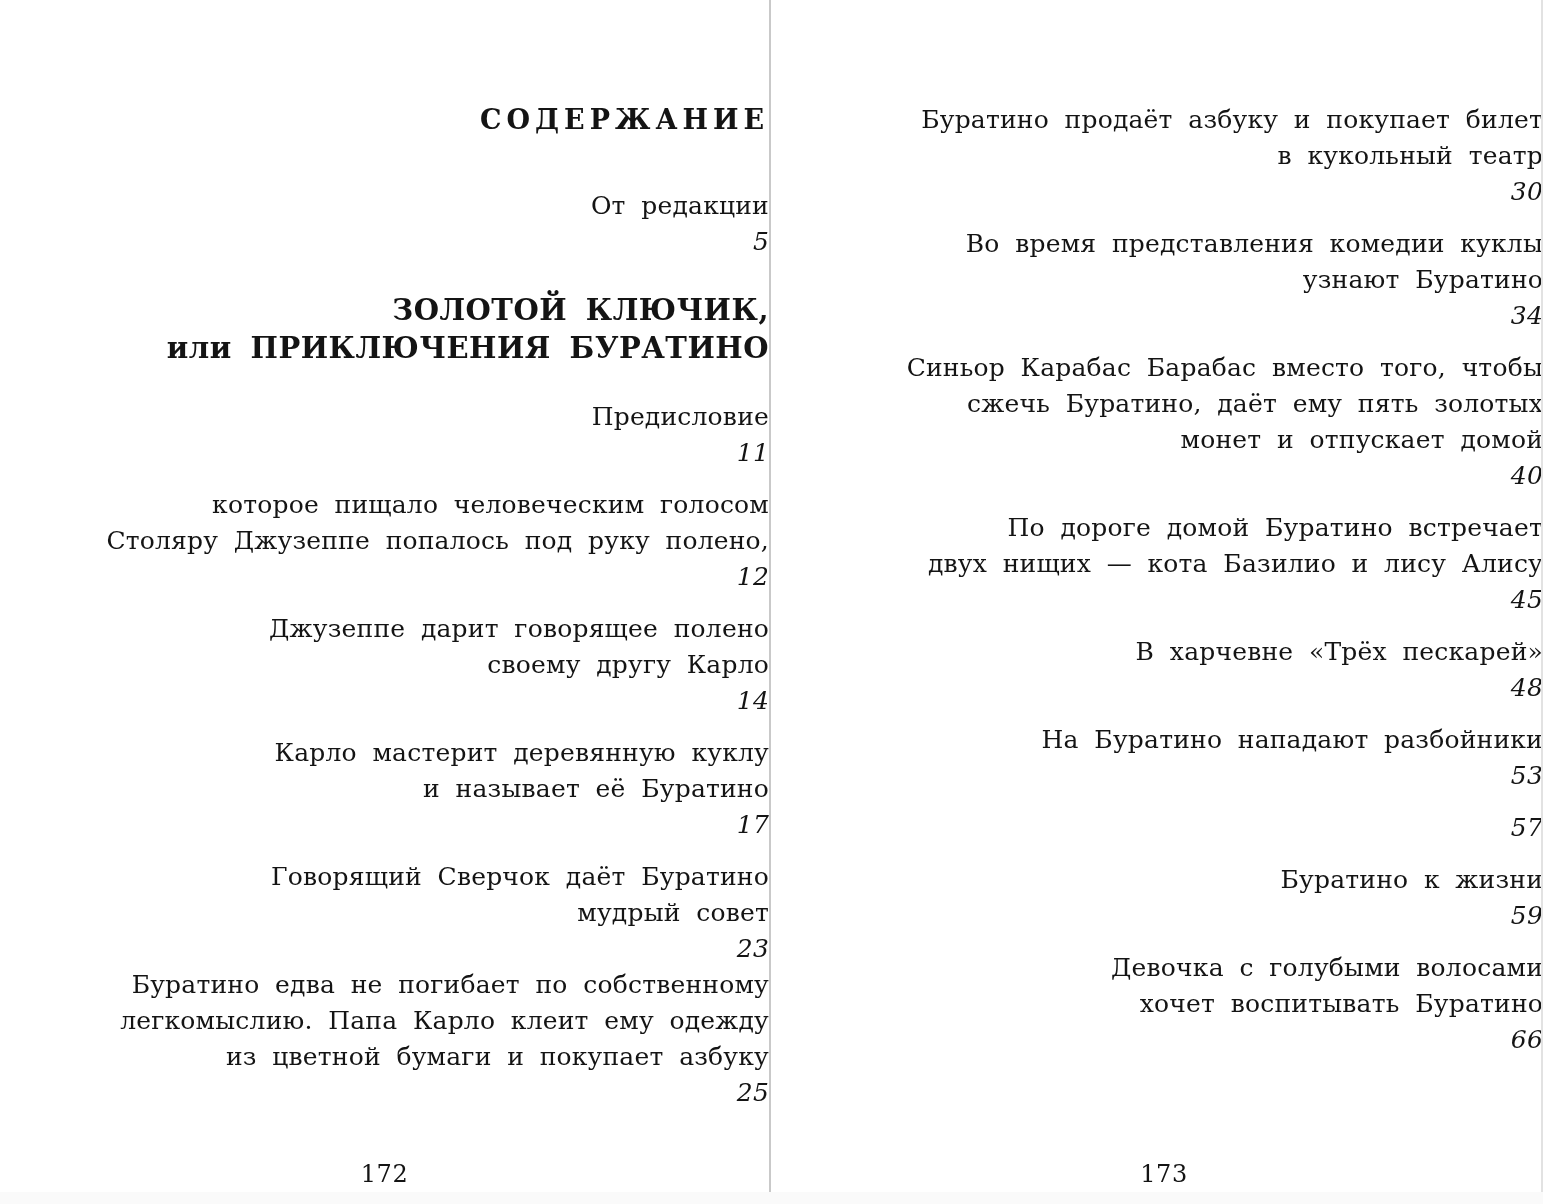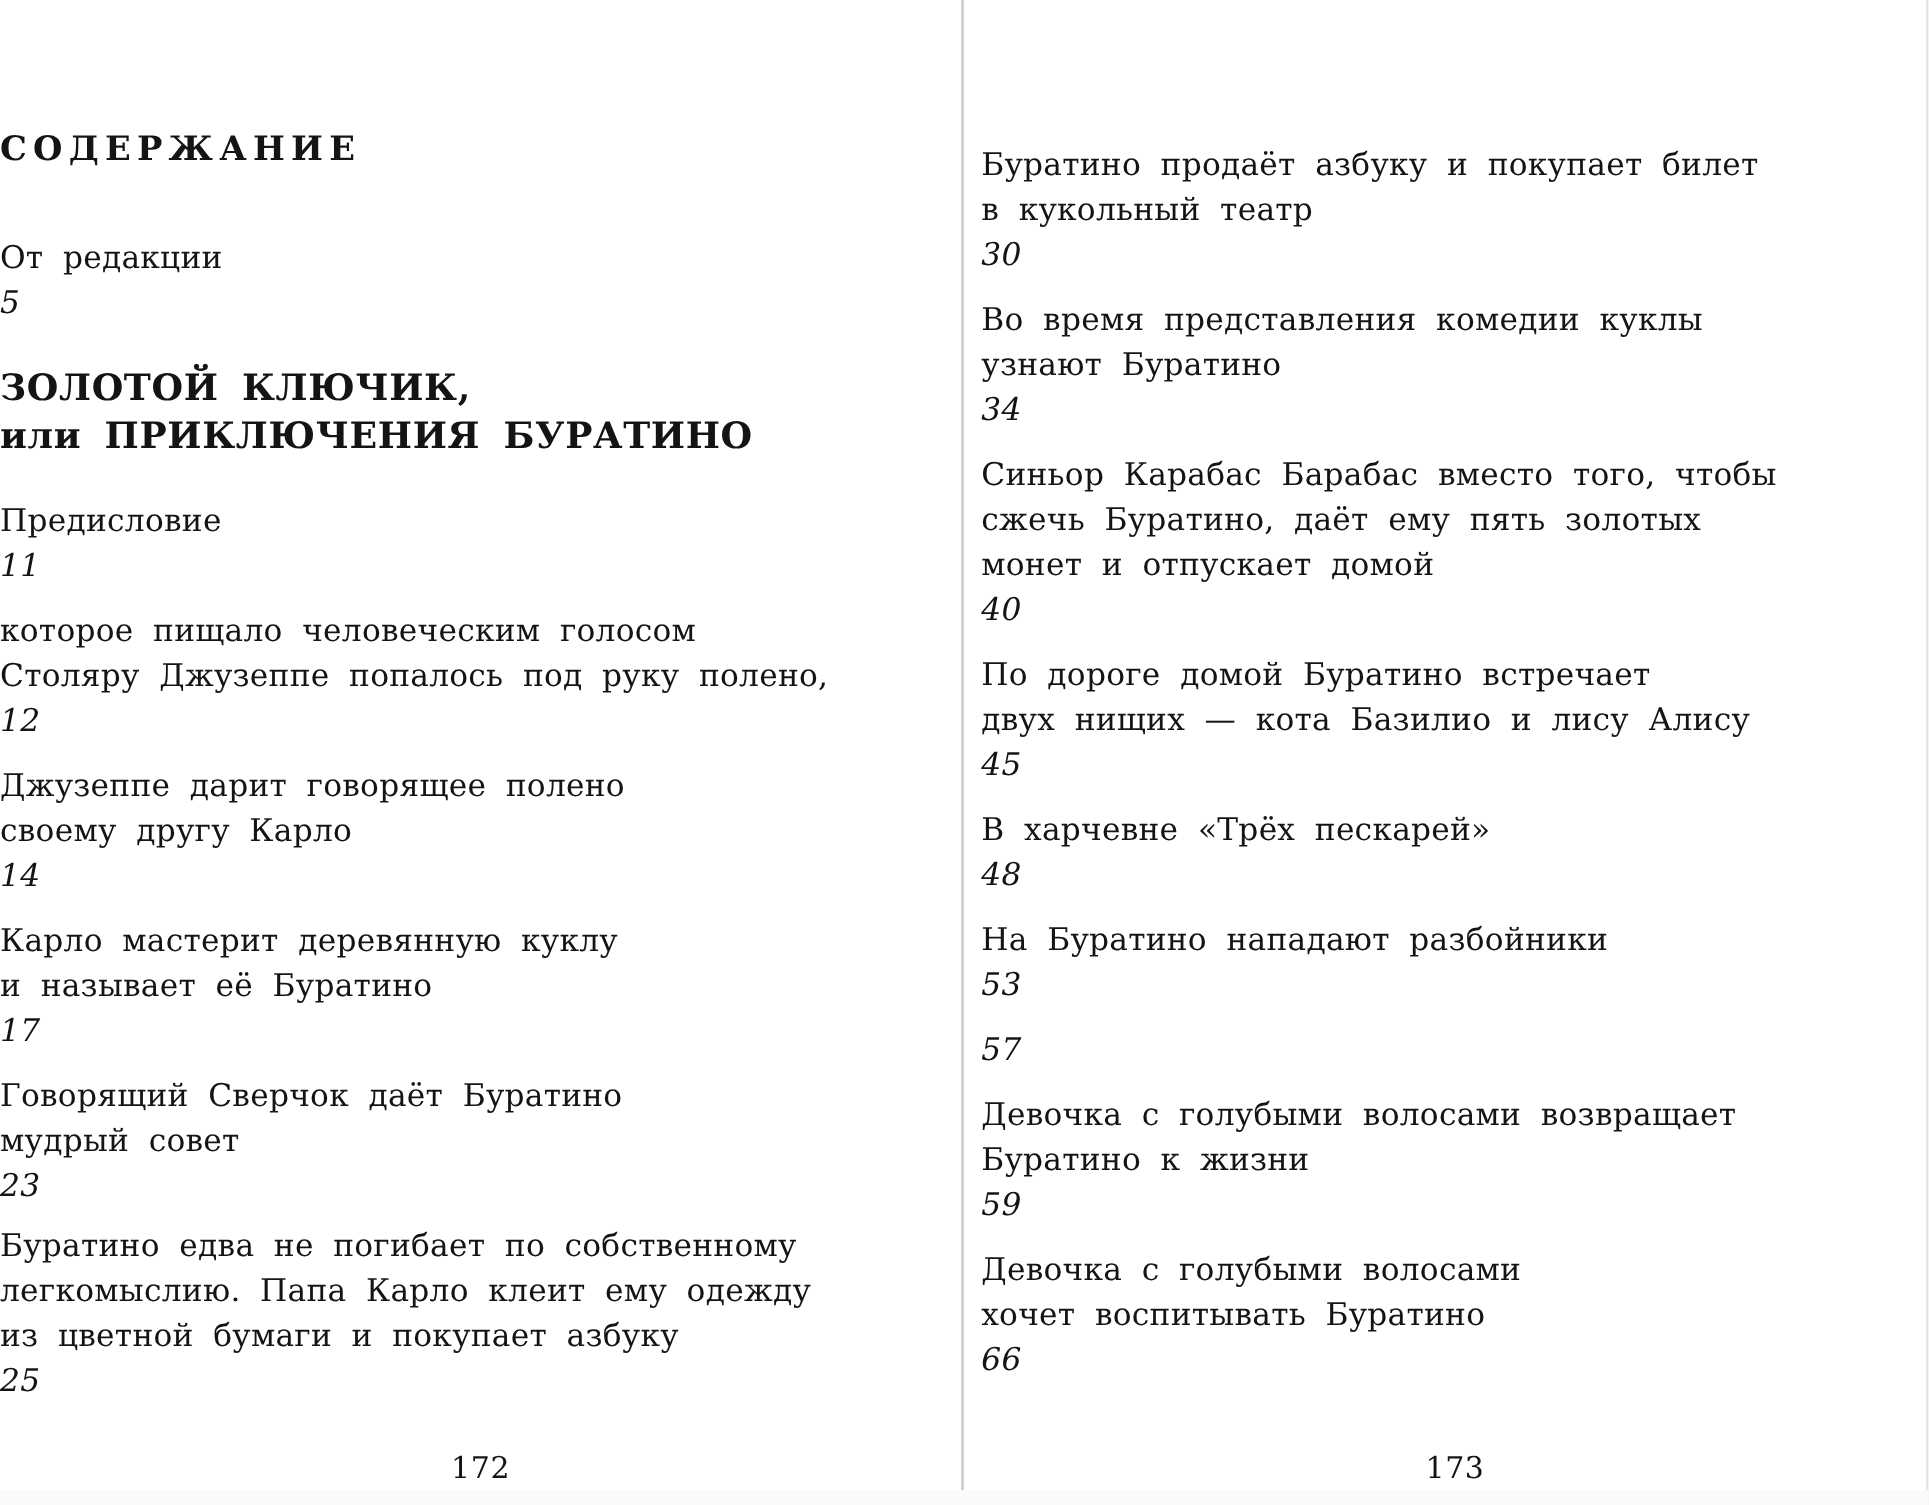--- a/index.html
+++ b/index.html
@@ -22,38 +22,38 @@
     height: 100%;
     box-sizing: border-box;
   }
   .page.left  { left: 0;     width: 769px; }
   .page.right { left: 771px; width: 772px; padding-left: 14px; }
   .page-inner { padding-top: 102px; }
 
   .line {
     font-size: 25px;
     line-height: 36px;
-    text-align: left;
+    text-align: right;
     word-spacing: 0.30em;
     letter-spacing: 0.2px;
     white-space: nowrap;
   }
   .num { font-style: italic; }
 
   .toc-title {
     font-size: 27px;
     font-weight: bold;
     letter-spacing: 5px;
     word-spacing: 0.05em;
   }
 
   .entry { margin-top: 16px; }
   .entry.editorial { margin-top: 50px; }
   .entry.preface   { margin-top: 32px; }
-  .entry.tight     { margin-top: 12px; }
+  .entry.tight     { margin-top: 0; }
 
   .section-heading { margin-top: 31px; }
   .section-heading .line {
     font-size: 29px;
     font-weight: bold;
     line-height: 38px;
     letter-spacing: 0.5px;
     word-spacing: 0.28em;
   }
 
@@ -193,21 +193,20 @@
       <div class="entry">
         <div class="line">На Буратино нападают разбойники</div>
         <div class="line num">53</div>
       </div>
 
       <div class="entry">
         <div class="line num">57</div>
       </div>
 
       <div class="entry">
-        <div class="line">Девочка с голубыми волосами возвращает</div>
         <div class="line">Буратино к жизни</div>
         <div class="line num">59</div>
       </div>
 
       <div class="entry">
         <div class="line">Девочка с голубыми волосами</div>
         <div class="line">хочет воспитывать Буратино</div>
         <div class="line num">66</div>
       </div>
 

